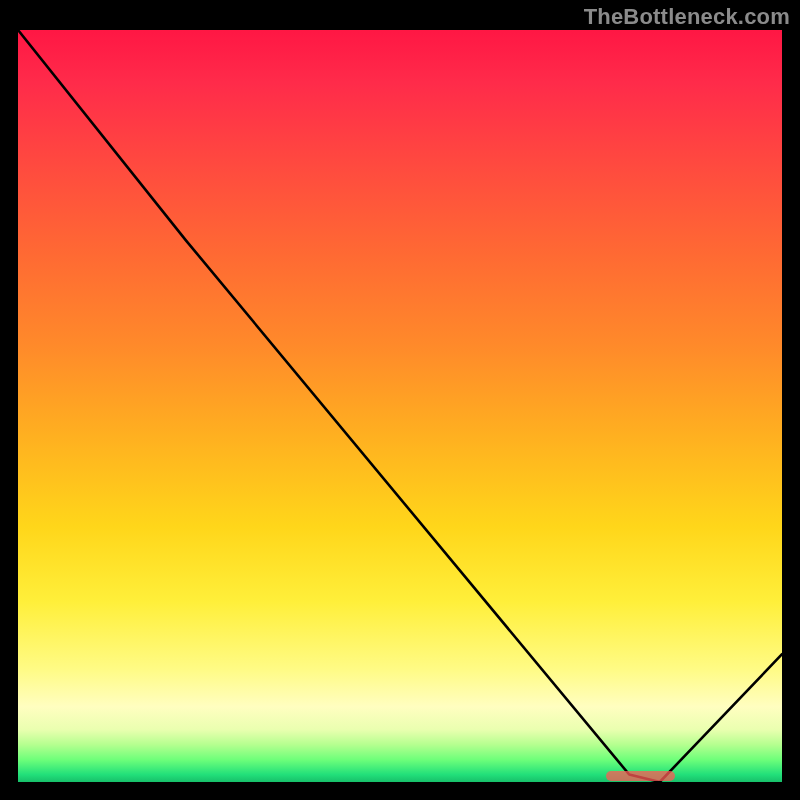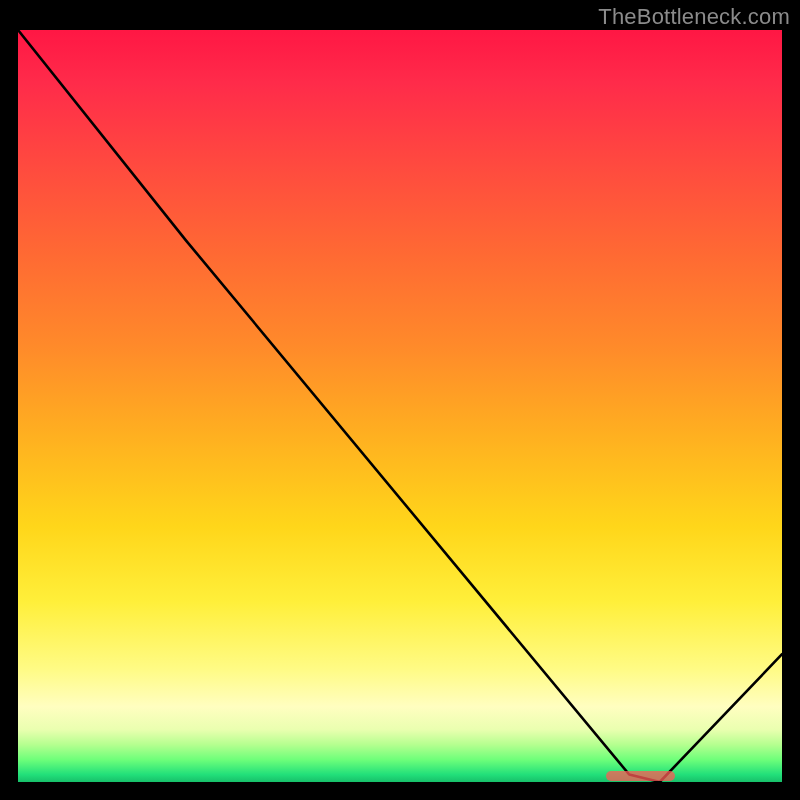--- a/index.html
+++ b/index.html
@@ -10,21 +10,21 @@
     height: 800px;
     background: #000;
   }
   .watermark {
     position: absolute;
     top: 4px;
     right: 10px;
     color: #8b8b8b;
     font-family: Arial, Helvetica, sans-serif;
     font-size: 22px;
-    font-weight: 400;
+    font-weight: 700;
     letter-spacing: 0.2px;
   }
   .plot-area {
     position: absolute;
     left: 18px;
     top: 30px;
     width: 764px;
     height: 752px;
   }
   .gradient {

